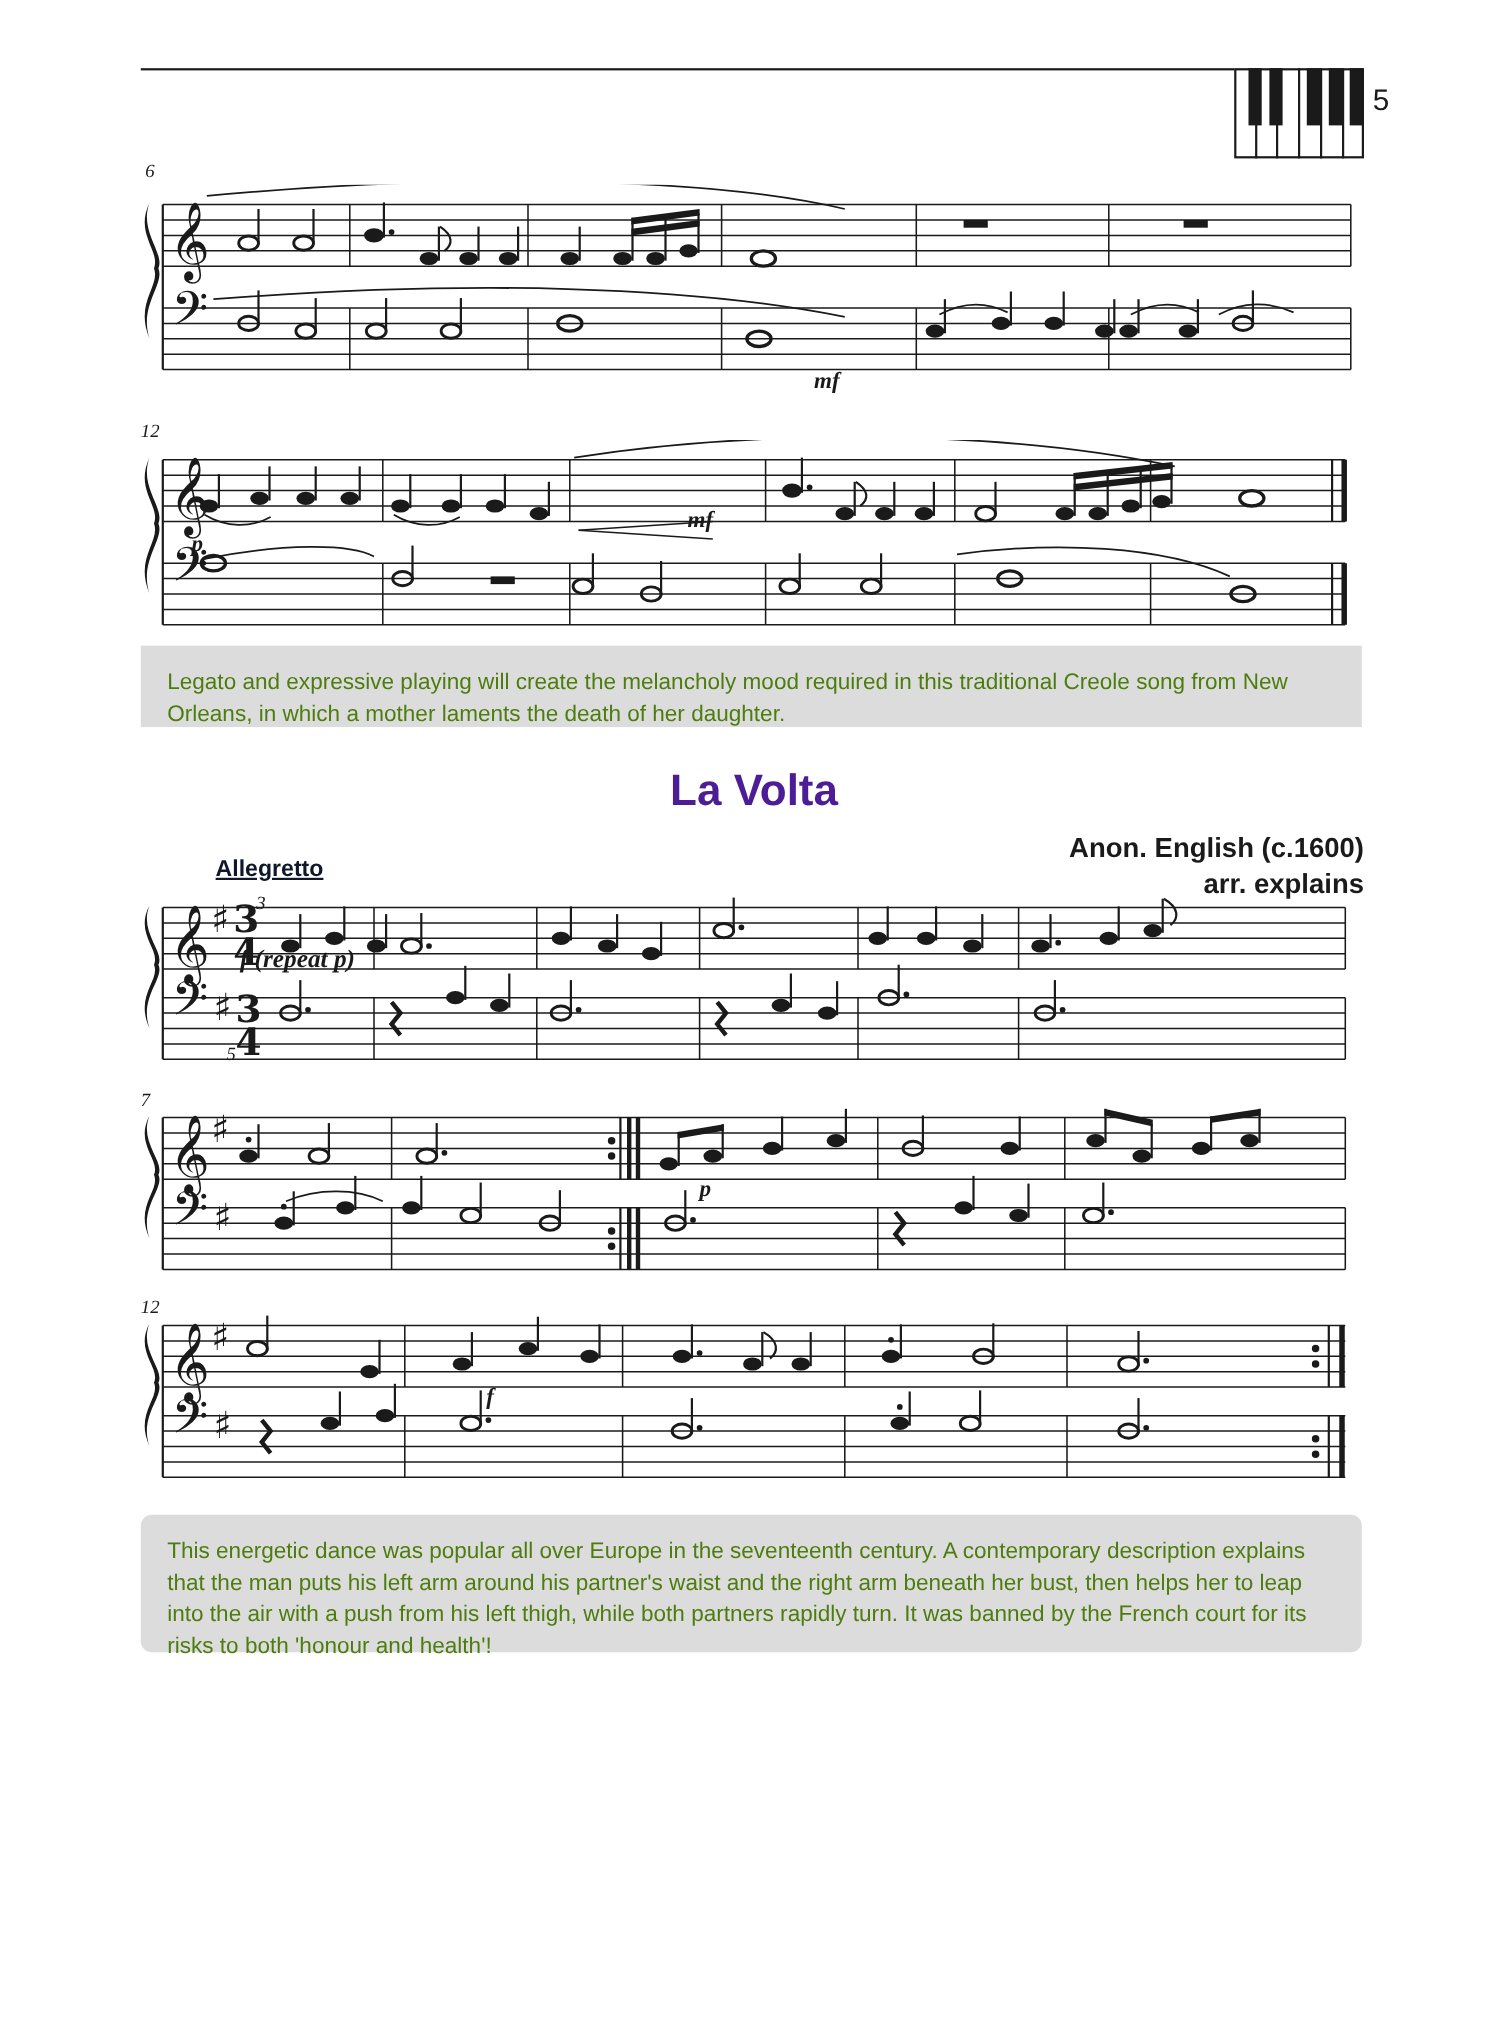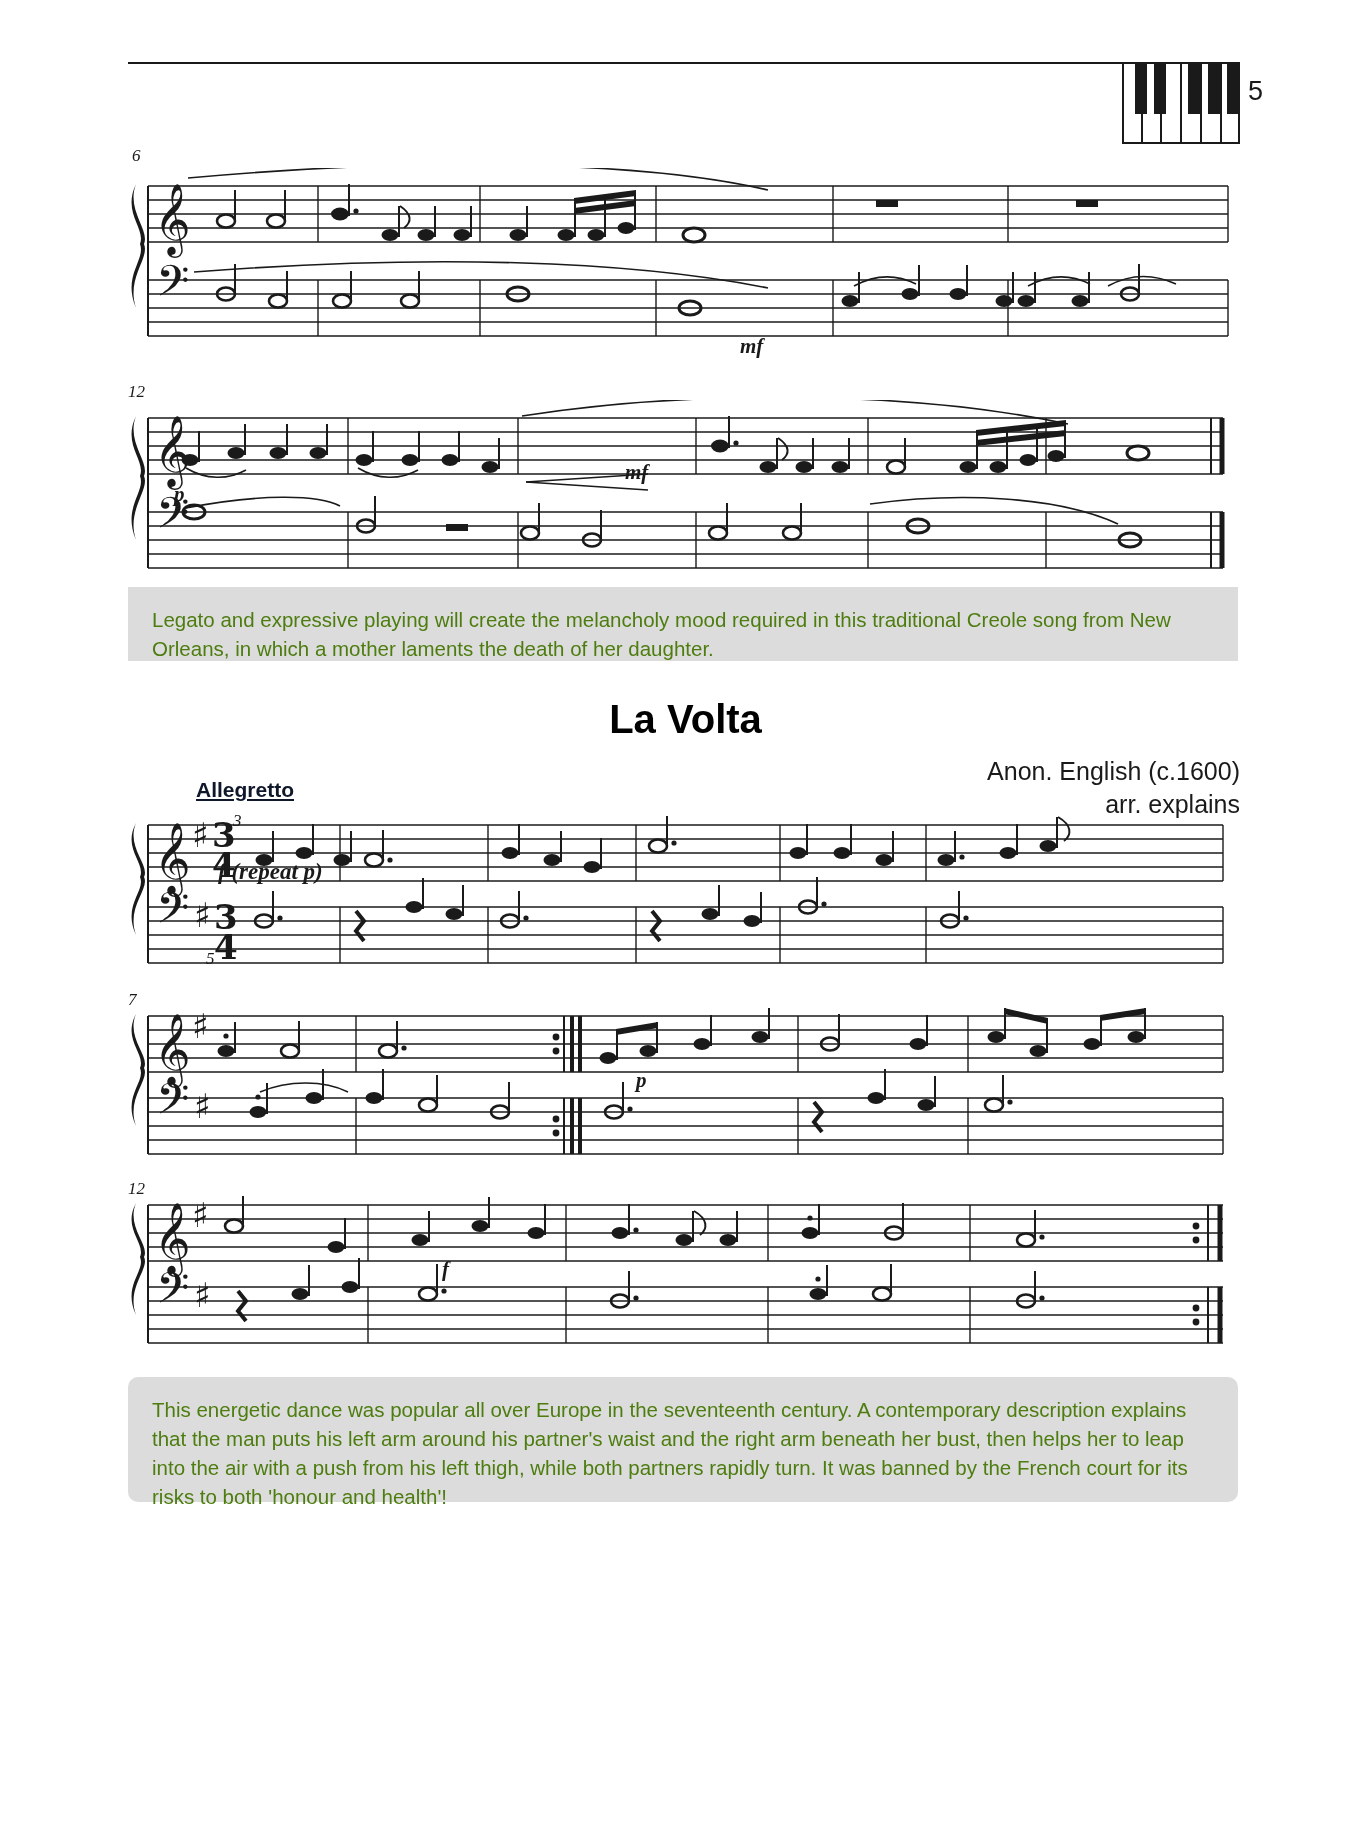--- a/index.html
+++ b/index.html
@@ -108,30 +108,31 @@
   }
 
   
   .piece-title {
     position: absolute;
     width: 1371px;
     text-align: center;
     font-family: "Liberation Sans", sans-serif;
     font-weight: bold;
     font-size: 40px;
-    color: #000000;
+    color: #4c1d95;
   }
   .composer {
     position: absolute;
     right: 131px;
     text-align: right;
     font-family: "Liberation Sans", sans-serif;
     font-size: 25px;
     color: #1a1a1a;
     line-height: 1.3;
+    font-weight: bold;
   }
 </style>
 </head>
 <body>
 
 <div id="page">
 
   <div class="header-rule"></div>
 
   <div class="piano-logo">

